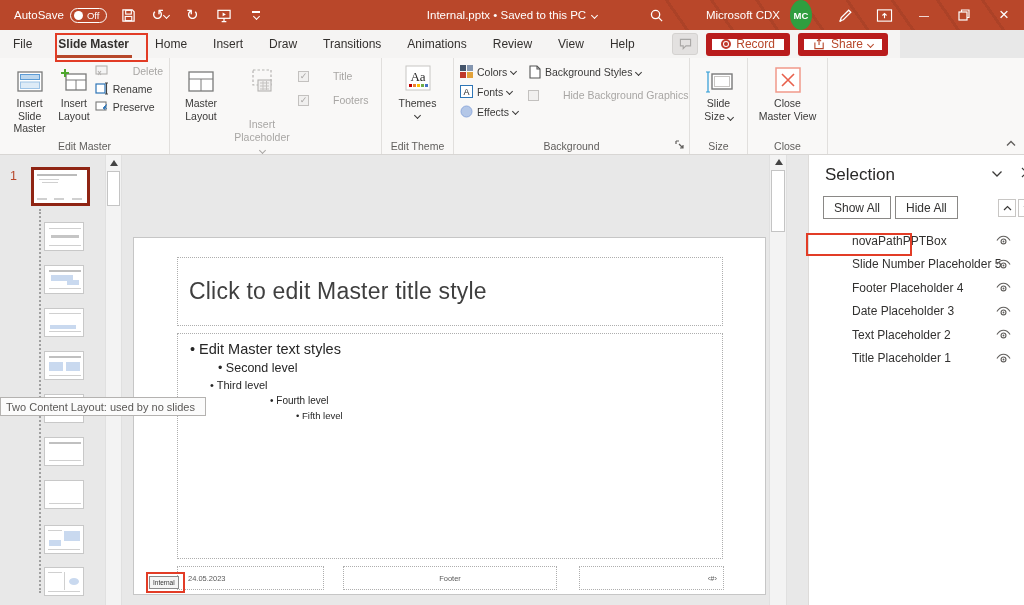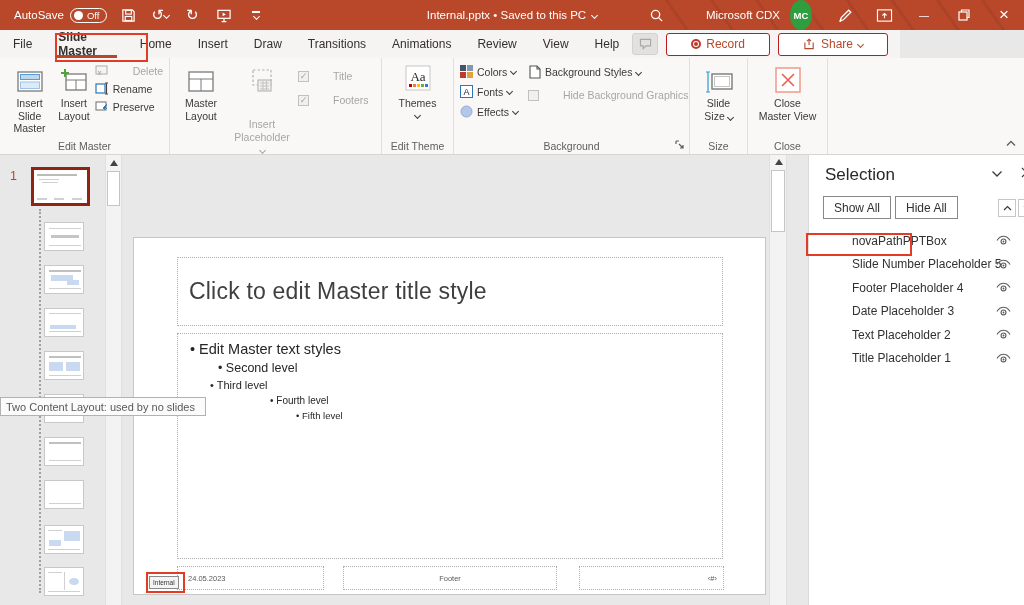--- a/index.html
+++ b/index.html
@@ -27,21 +27,21 @@
   .avatar { width:22px; height:22px; border-radius:50%; background:#2f9e3f; color:#fff; font-size:9.5px; font-weight:bold; display:flex; align-items:center; justify-content:center; margin-right:14px; }
   .winbtn { width:40px; }
 
   
   .tabrow { position:absolute; top:30px; left:0; width:900px; height:28px; background:#f5f4f3; display:flex; align-items:stretch; }
   .tab { padding:0 13px; display:flex; align-items:center; font-size:12px; color:#33302e; position:relative; cursor:default; }
   .tab.active { font-weight:bold; }
   .tab.active::after { content:""; position:absolute; left:10px; right:10px; bottom:0; height:3px; background:#b7472a; }
   .tabrow-right { margin-left:auto; display:flex; align-items:center; gap:8px; padding-right:12px; }
   .comment-btn { width:26px; height:22px; background:#e3e1e0; border:1px solid #d4d2d0; border-radius:3px; display:flex; align-items:center; justify-content:center; }
-  .pill-btn { height:23px; background:#fff; border:1px solid #b91c1c; border-radius:3px; display:flex; align-items:center; gap:5px; padding:0 24px; color:#b7472a; font-size:12px; }
+  .pill-btn { height:23px; background:#fff; border:6px solid #b91c1c; border-radius:3px; display:flex; align-items:center; gap:5px; padding:0 9px; color:#b7472a; font-size:12px; }
   .rec-dot { width:10px; height:10px; border:2px solid #c0392b; border-radius:50%; display:flex; align-items:center; justify-content:center; }
   .rec-dot::after { content:""; width:4px; height:4px; background:#c0392b; border-radius:50%; }
   .chv { width:5px; height:5px; border-right:1.4px solid currentColor; border-bottom:1.4px solid currentColor; transform:rotate(45deg); display:inline-block; }
 
   
   .ribbon { position:absolute; top:58px; left:0; width:1024px; height:97px; background:#f9f8f7; border-bottom:1px solid #d8d6d4; display:flex; }
   .rgroup { display:flex; flex-direction:column; border-right:1px solid #e1dfdd; padding:0 2px; }
   .rgroup-body { flex:1; display:flex; align-items:flex-start; padding:4px 4px 0 4px; gap:2px; }
   .rgroup-label { height:17px; text-align:center; font-size:10.5px; color:#605e5c; display:flex; align-items:center; justify-content:center; gap:4px; padding-bottom:0; position:relative; }
   .bigbtn { display:flex; flex-direction:column; align-items:center; text-align:center; font-size:10.5px; line-height:1.2; color:#3b3a39; padding:2px 3px; gap:3px; }

